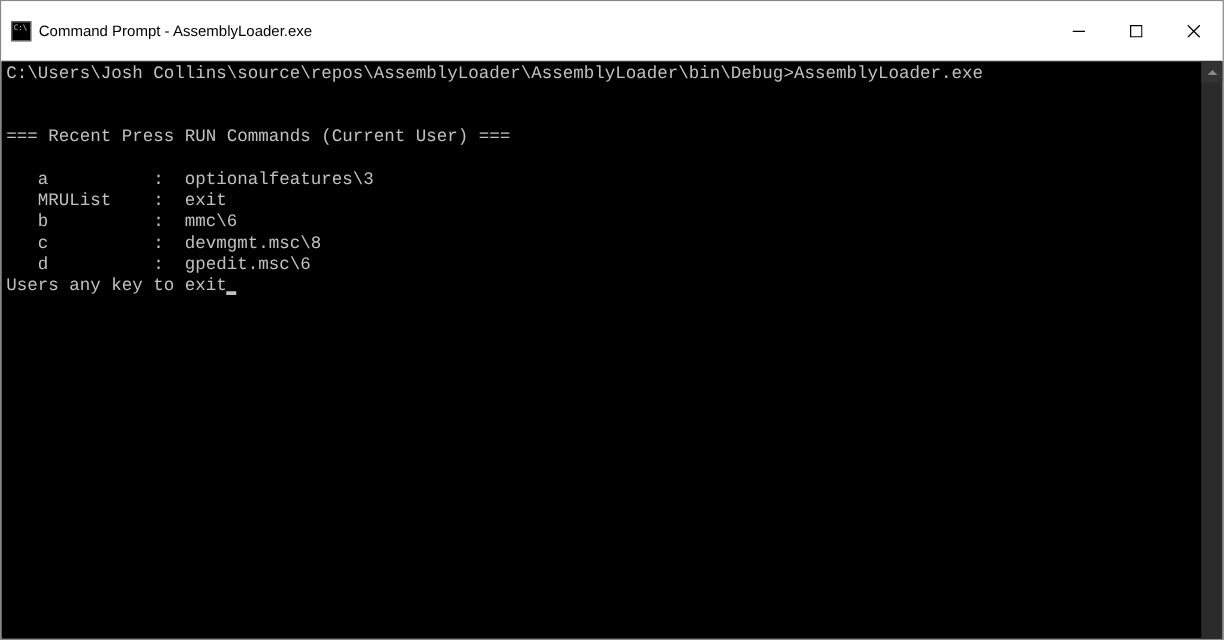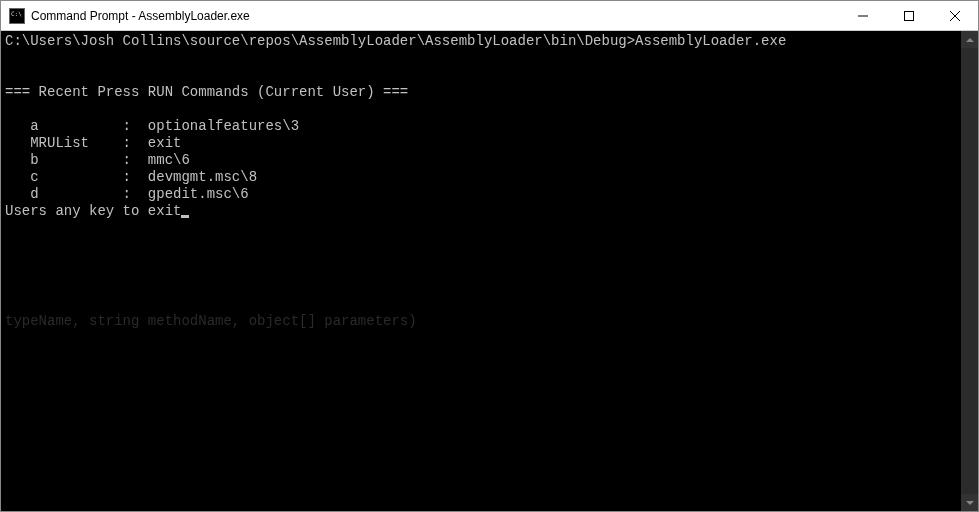--- a/index.html
+++ b/index.html
@@ -9,21 +9,21 @@
     }
     body {
       width: 979px;
       height: 512px;
       background: #fff;
       font-family: "Segoe UI", Tahoma, sans-serif;
       overflow: hidden;
       border: 1px solid #888;
     }
     .titlebar {
-      height: 30px;
+      height: 48px;
       background: #ffffff;
       display: flex;
       align-items: center;
       border-bottom: 1px solid #ccc;
     }
     .titlebar-icon {
       width: 16px;
       height: 16px;
       margin-left: 8px;
       margin-right: 6px;
@@ -155,18 +155,18 @@
 <span></span>
 <span></span>
 <span>=== Recent Press RUN Commands (Current User) ===</span>
 <span></span>
 <span>   a          :  optionalfeatures\3</span>
 <span>   MRUList    :  exit</span>
 <span>   b          :  mmc\6</span>
 <span>   c          :  devmgmt.msc\8</span>
 <span>   d          :  gpedit.msc\6</span>
 <span>Users any key to exit</span><span class="cursor"></span>
-<div class="ghost-line">typeName, string methodName, object[] parameters)</div></div>
+</div>
   <div class="scrollbar">
     <div class="scroll-up"></div>
     <div class="scroll-down"></div>
   </div>
 </div>
 
 </body></html>

